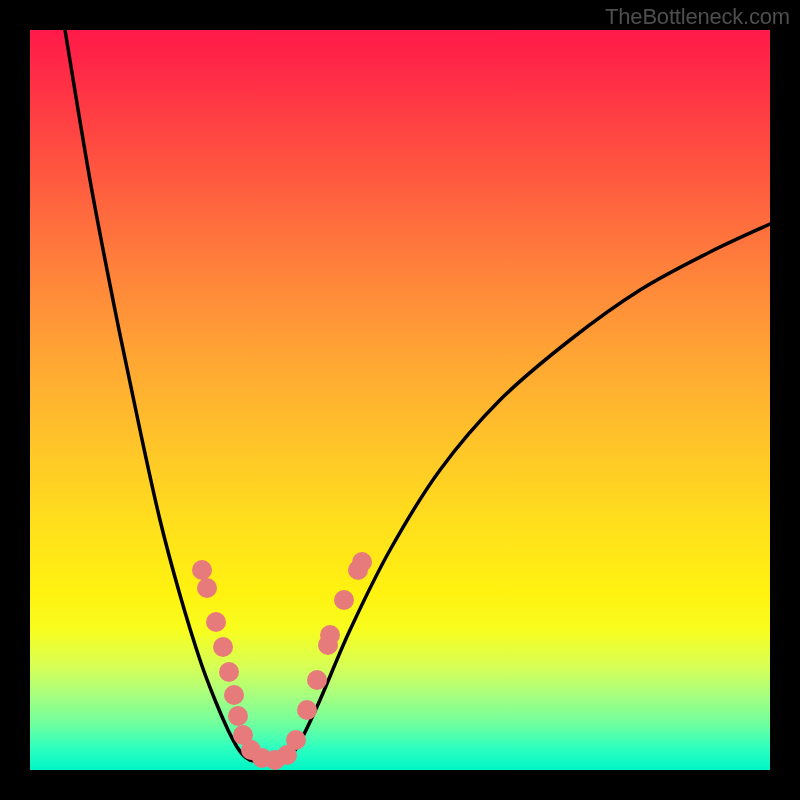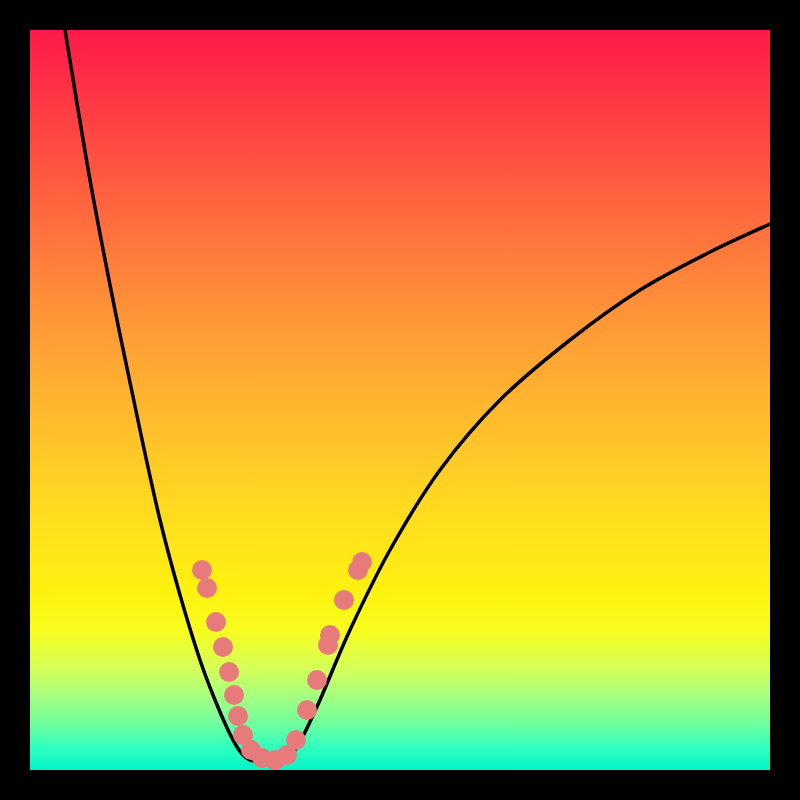--- a/index.html
+++ b/index.html
@@ -60,20 +60,21 @@
     overflow: visible;
   }
   .dots circle {
     fill: #e77b7b;
   }
 </style>
 </head>
 <body>
 
 <div class="frame">
+  <div class="watermark">TheBottleneck.com</div>
   <div class="plot">
     <svg class="curve" viewBox="0 0 740 740">
       <g>
         <path id="series-left" fill="none" stroke="#000000" stroke-width="3.5" stroke-linecap="round" d="M 35 0 C 39.17 25.00, 51.67 103.33, 60 150 C 68.33 196.67, 76.67 238.33, 85 280 C 93.33 321.67, 102.50 365.00, 110 400 C 117.50 435.00, 123.33 462.50, 130 490 C 136.67 517.50, 143.33 541.67, 150 565 C 156.67 588.33, 164.17 612.50, 170 630 C 175.83 647.50, 180.33 658.33, 185 670 C 189.67 681.67, 194.33 692.17, 198 700 C 201.67 707.83, 204.33 712.67, 207 717 C 209.67 721.33, 211.83 723.83, 214 726 C 216.17 728.17, 219.00 729.33, 220 730"></path>
         <path id="series-flat" fill="none" stroke="#000000" stroke-width="3.5" stroke-linecap="round" d="M 220 730 C 221.67 730.33, 226.67 731.50, 230 732 C 233.33 732.50, 236.67 733.00, 240 733 C 243.33 733.00, 247.00 732.50, 250 732 C 253.00 731.50, 256.67 730.33, 258 730"></path>
         <path id="series-right" fill="none" stroke="#000000" stroke-width="3.5" stroke-linecap="round" d="M 258 730 C 260.00 727.00, 264.67 722.00, 270 712 C 275.33 702.00, 281.67 688.67, 290 670 C 298.33 651.33, 308.33 625.00, 320 600 C 331.67 575.00, 345.00 546.67, 360 520 C 375.00 493.33, 391.67 465.00, 410 440 C 428.33 415.00, 448.33 391.67, 470 370 C 491.67 348.33, 516.67 328.33, 540 310 C 563.33 291.67, 586.67 274.67, 610 260 C 633.33 245.33, 658.33 233.00, 680 222 C 701.67 211.00, 730.00 198.67, 740 194"></path>
       </g>
       <g class="dots" id="dot-layer">
           <circle cx="172" cy="540" r="10" fill="#e77b7b"></circle>
           <circle cx="177" cy="558" r="10" fill="#e77b7b"></circle>

